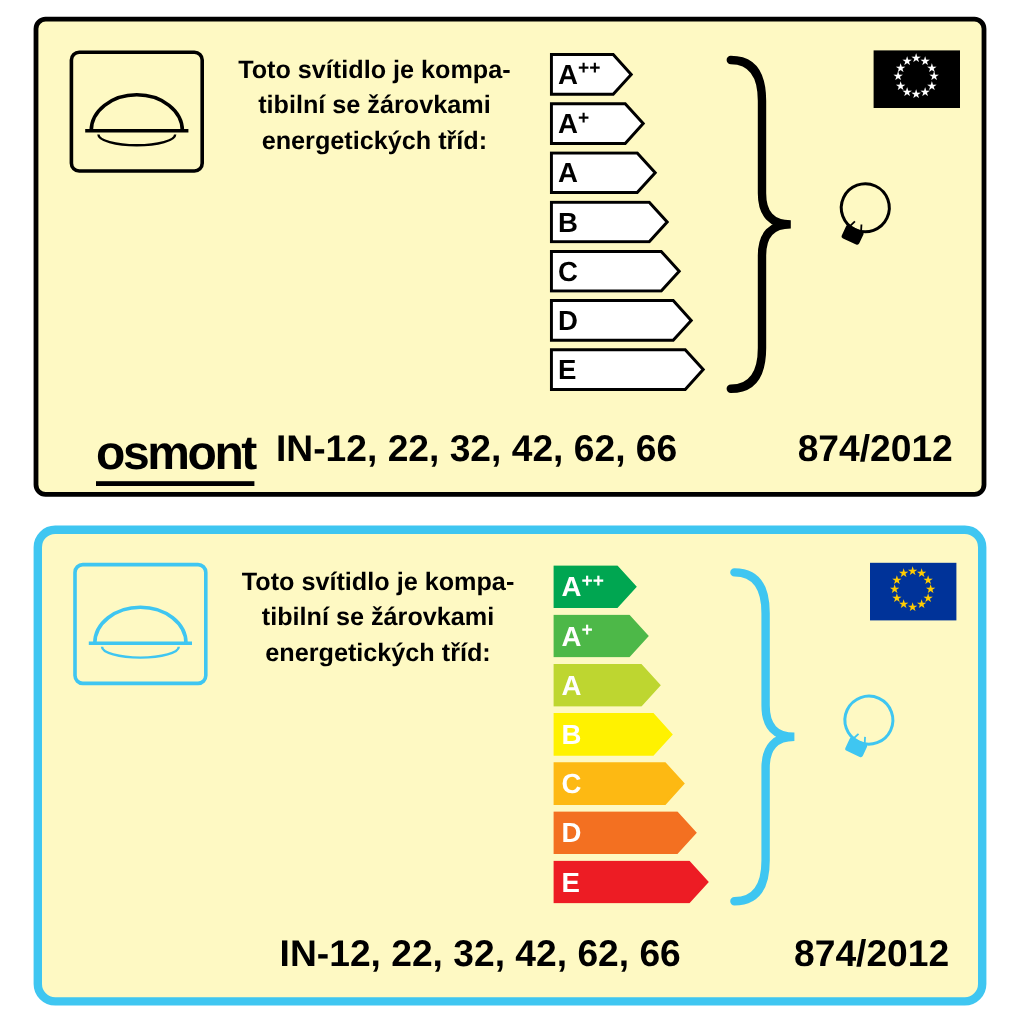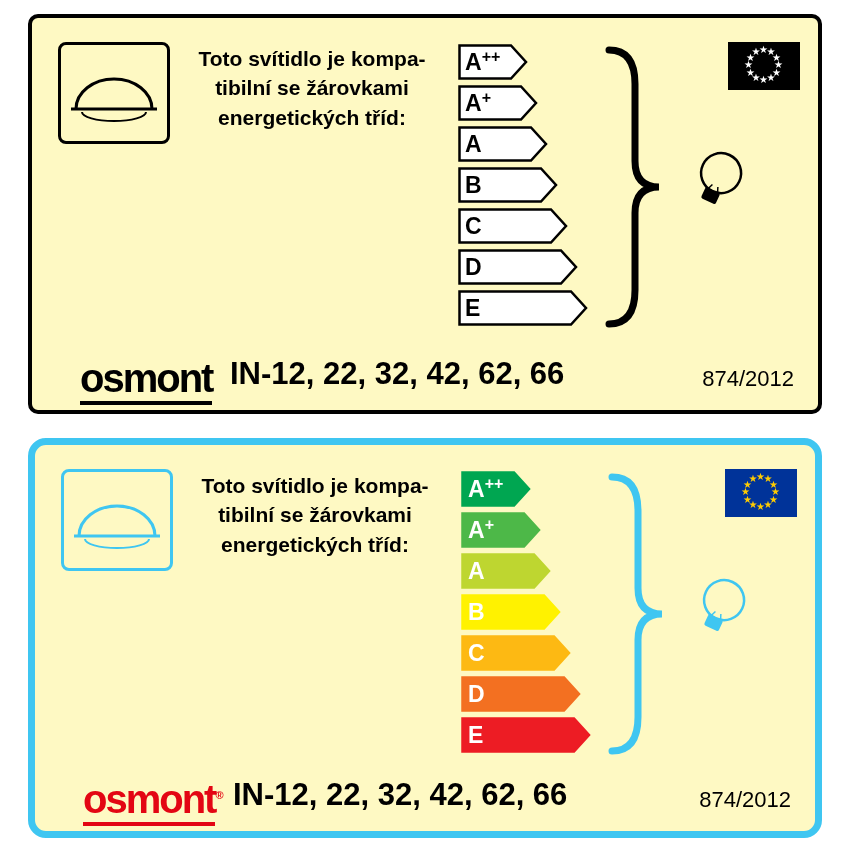--- a/index.html
+++ b/index.html
@@ -64,21 +64,21 @@
   }
   .brand-logo .word { border-bottom: 4px solid currentColor; padding-bottom: 1px; }
   .brand-logo .logo-mark { font-size: 11px; vertical-align: super; letter-spacing: 0; }
 
   .product-codes {
     position: absolute; left: 198px; bottom: 18px;
     font-size: 31px; font-weight: bold; color: #000;
   }
   .regulation {
     position: absolute; right: 24px; bottom: 18px;
-    font-size: 22px; font-weight: normal; color: #000; margin-top: 20px;
+    font-size: 31px; font-weight: bold; color: #000; margin-top: 20px;
   }
 </style>
 </head>
 <body>
 
 <div class="page">
 
   <section class="energy-label label--0" style="--accent: #000000; --border-color: #000000; --logo-color: #000000;">
     <div class="lamp-box">
       <svg width="96" height="84" viewBox="0 0 96 84">
@@ -223,18 +223,17 @@
         <span class="star" style="color: rgb(255, 204, 0); left: 43.9904px; top: 25.5px;">★</span>
         <span class="star" style="color: rgb(255, 204, 0); left: 38.5px; top: 30.9904px;">★</span>
         <span class="star" style="color: rgb(255, 204, 0); left: 31px; top: 33px;">★</span>
         <span class="star" style="color: rgb(255, 204, 0); left: 23.5px; top: 30.9904px;">★</span>
         <span class="star" style="color: rgb(255, 204, 0); left: 18.0096px; top: 25.5px;">★</span>
         <span class="star" style="color: rgb(255, 204, 0); left: 16px; top: 18px;">★</span>
         <span class="star" style="color: rgb(255, 204, 0); left: 18.0096px; top: 10.5px;">★</span>
         <span class="star" style="color: rgb(255, 204, 0); left: 23.5px; top: 5.00962px;">★</span>
       </div>
 
-    <div class="brand-logo"><span class="word">osmont</span><span class="logo-mark">®</span></div>
     <div class="product-codes">IN-12, 22, 32, 42, 62, 66</div>
     <div class="regulation">874/2012</div>
   </section>
 
 </div>
 
 </body></html>

